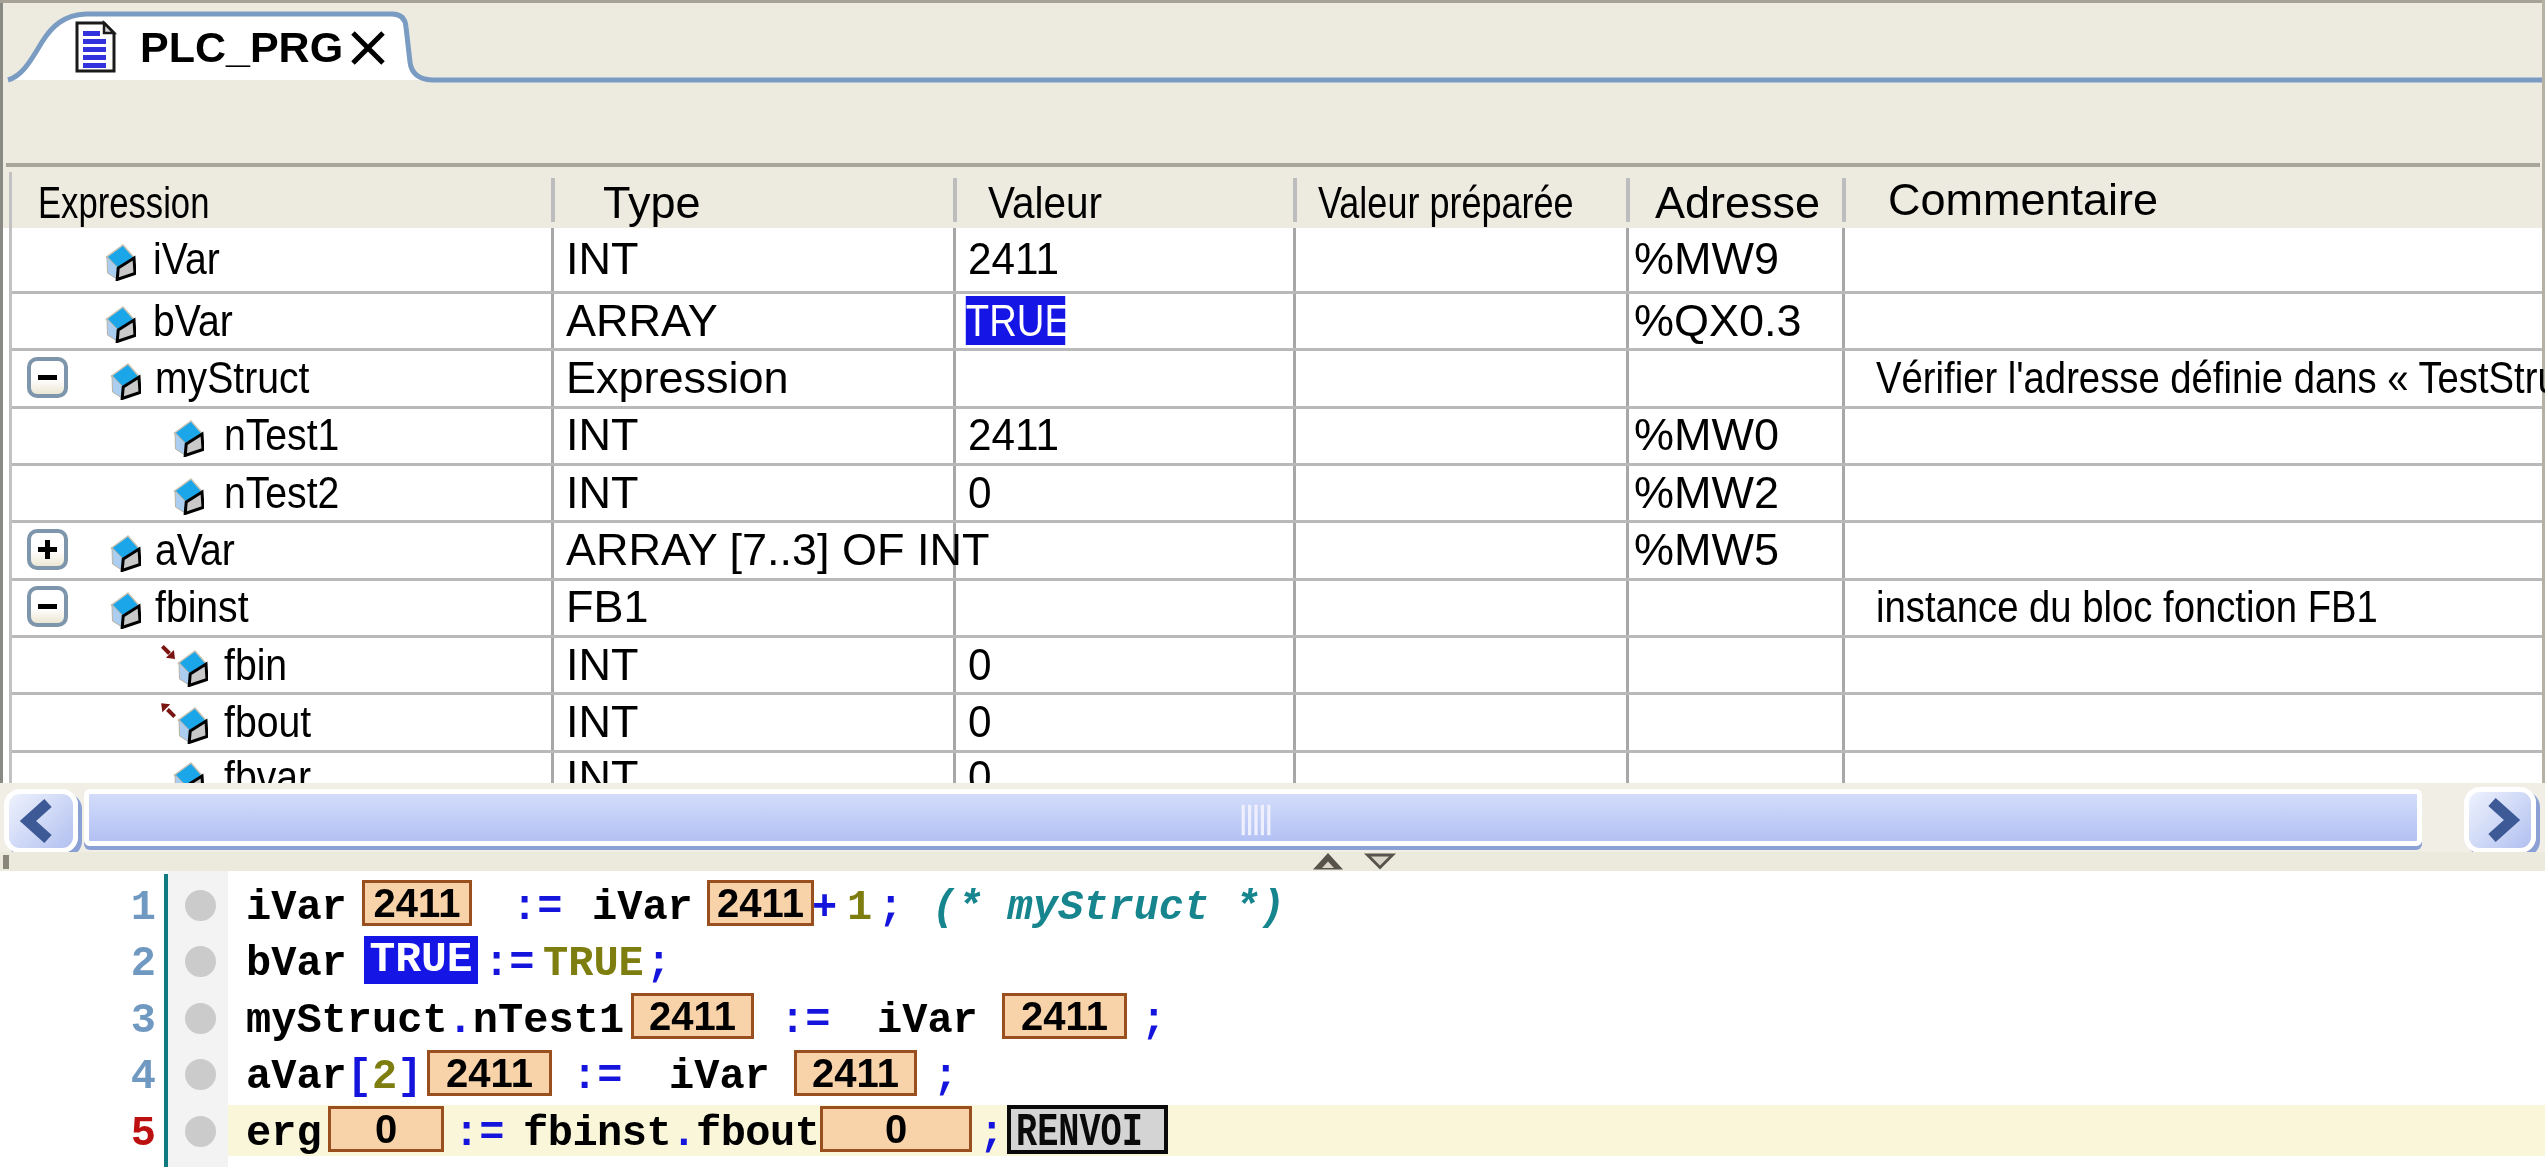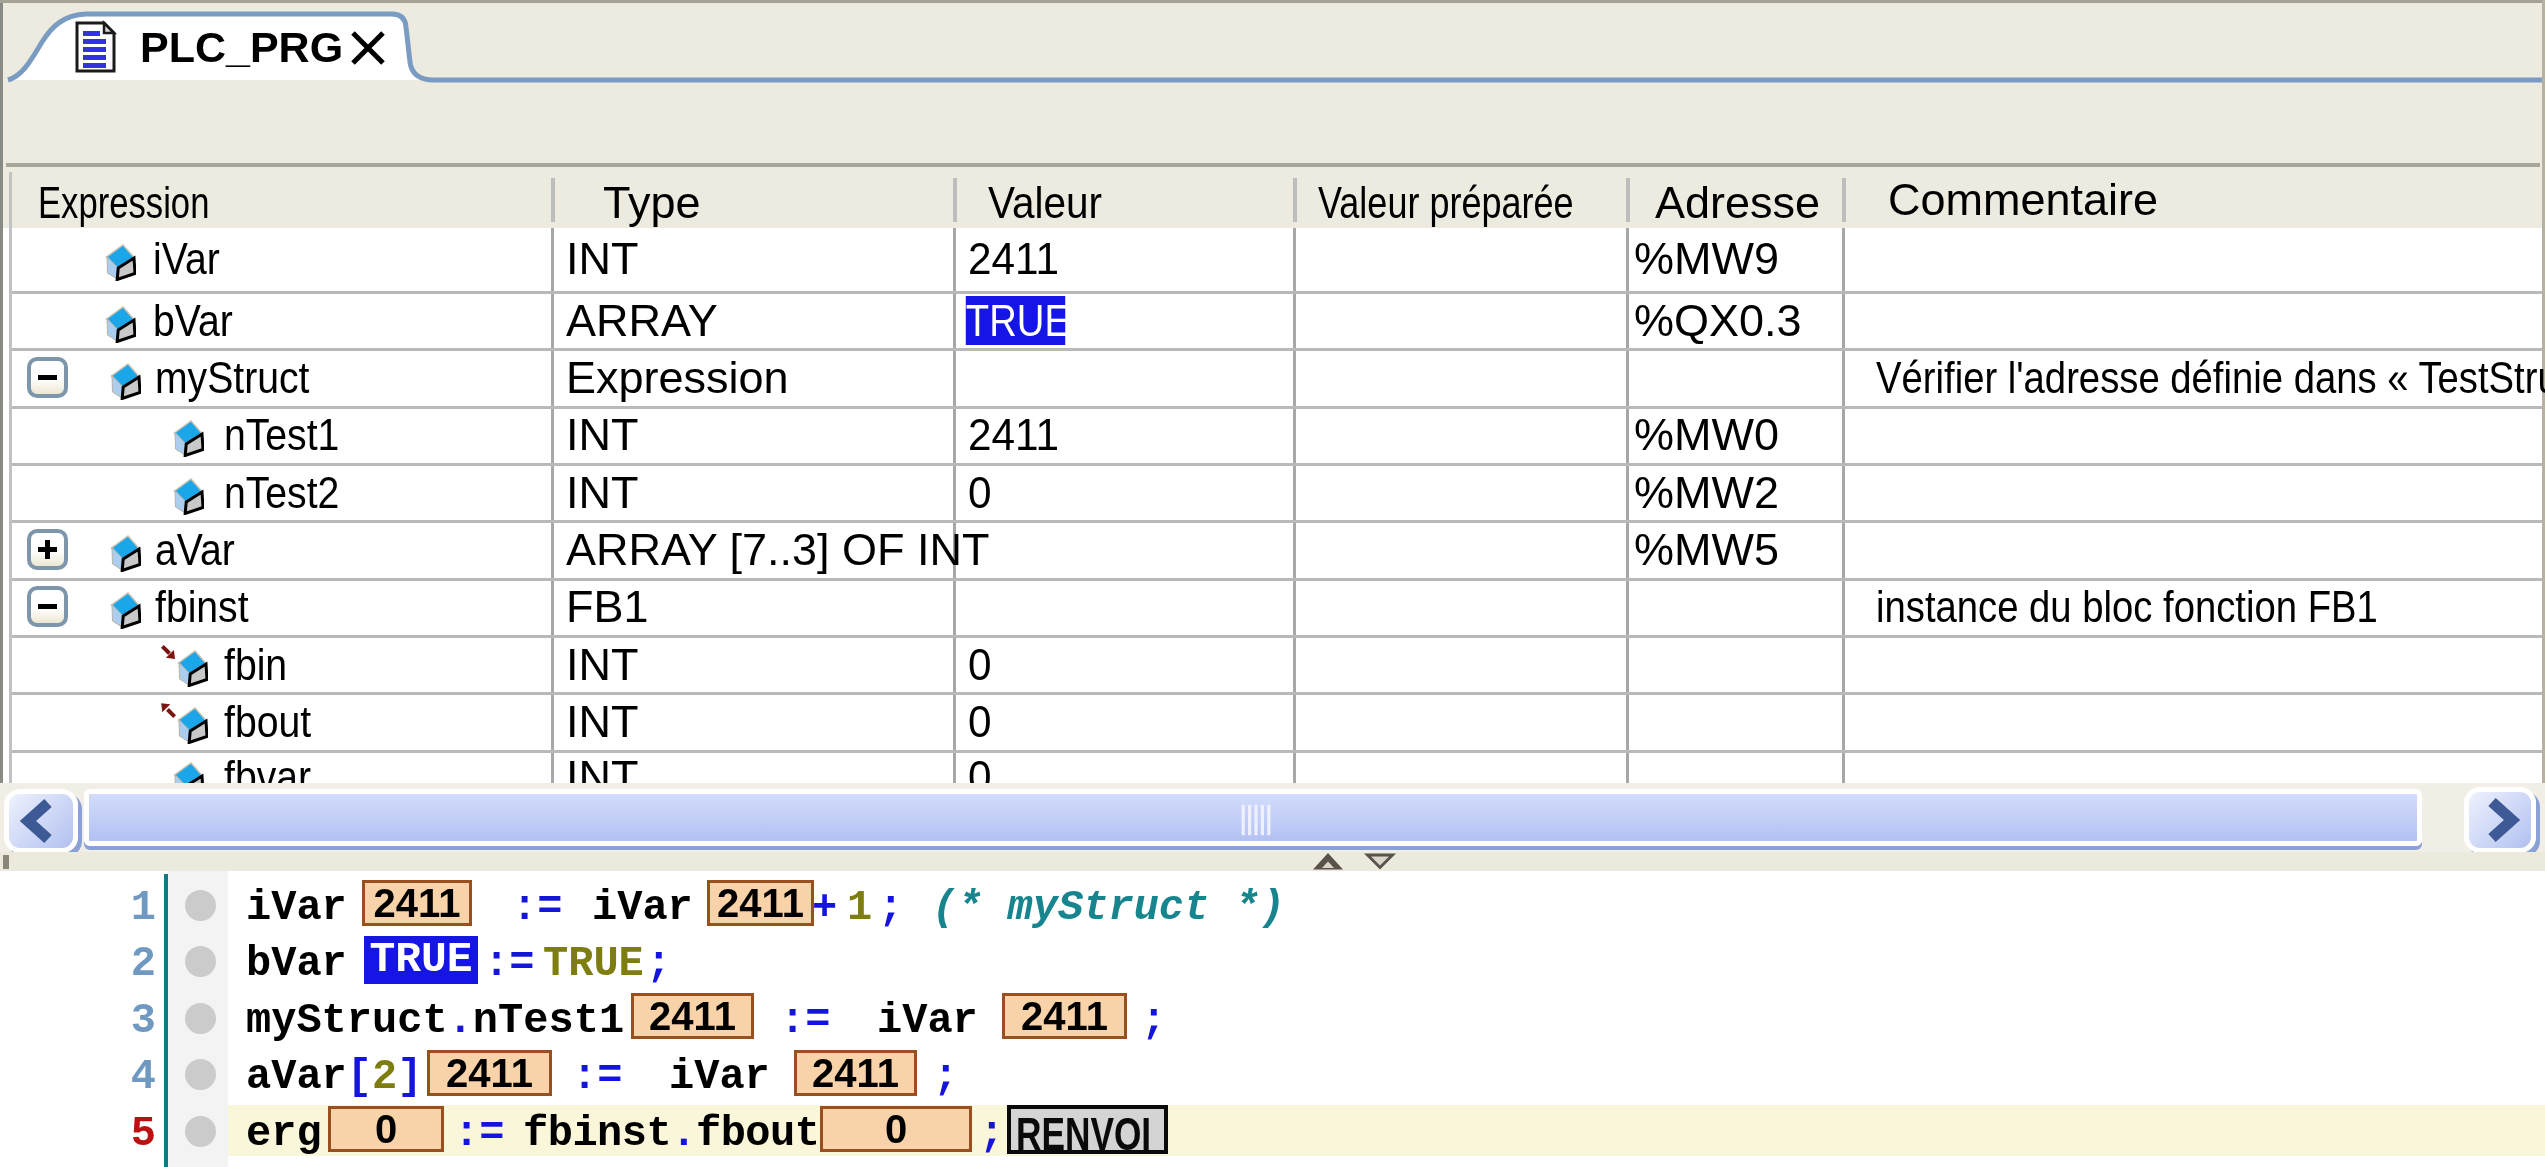--- a/index.html
+++ b/index.html
@@ -299,19 +299,19 @@
     <div class="abs vbox" style="left:794px;top:1050px;width:123px;">2411</div>
     <div class="codeline kb" style="left:933px;top:1053px;">;</div>
 
     <div class="codeline" style="left:246px;top:1110px;">erg</div>
     <div class="abs vbox" style="left:328px;top:1106px;width:116px;">0</div>
     <div class="codeline kb" style="left:454px;top:1110px;">:=</div>
     <div class="codeline" style="left:523px;top:1110px;letter-spacing:-0.5px;">fbinst<span class="kb">.</span>fbout</div>
     <div class="abs vbox" style="left:820px;top:1106px;width:152px;">0</div>
     <div class="codeline kb" style="left:979px;top:1110px;">;</div>
     <div class="abs" style="left:1007px;top:1105px;width:161px;height:49px;box-sizing:border-box;
-         background:#d4d4d4;border:4px solid #0a0a0a;overflow:hidden;">
+         background:#d4d4d4;border:4px solid #0a0a0a;overflow:hidden;font-family:Liberation Mono, monospace;">
       <div style="position:absolute;left:5px;top:-3px;width:200px;font-weight:bold;font-size:47px;
            transform:scaleX(0.75);transform-origin:0 0;color:#0a0a0a;">RENVOI</div>
     </div>
   </div>
 
 </div>
 
 </body></html>

